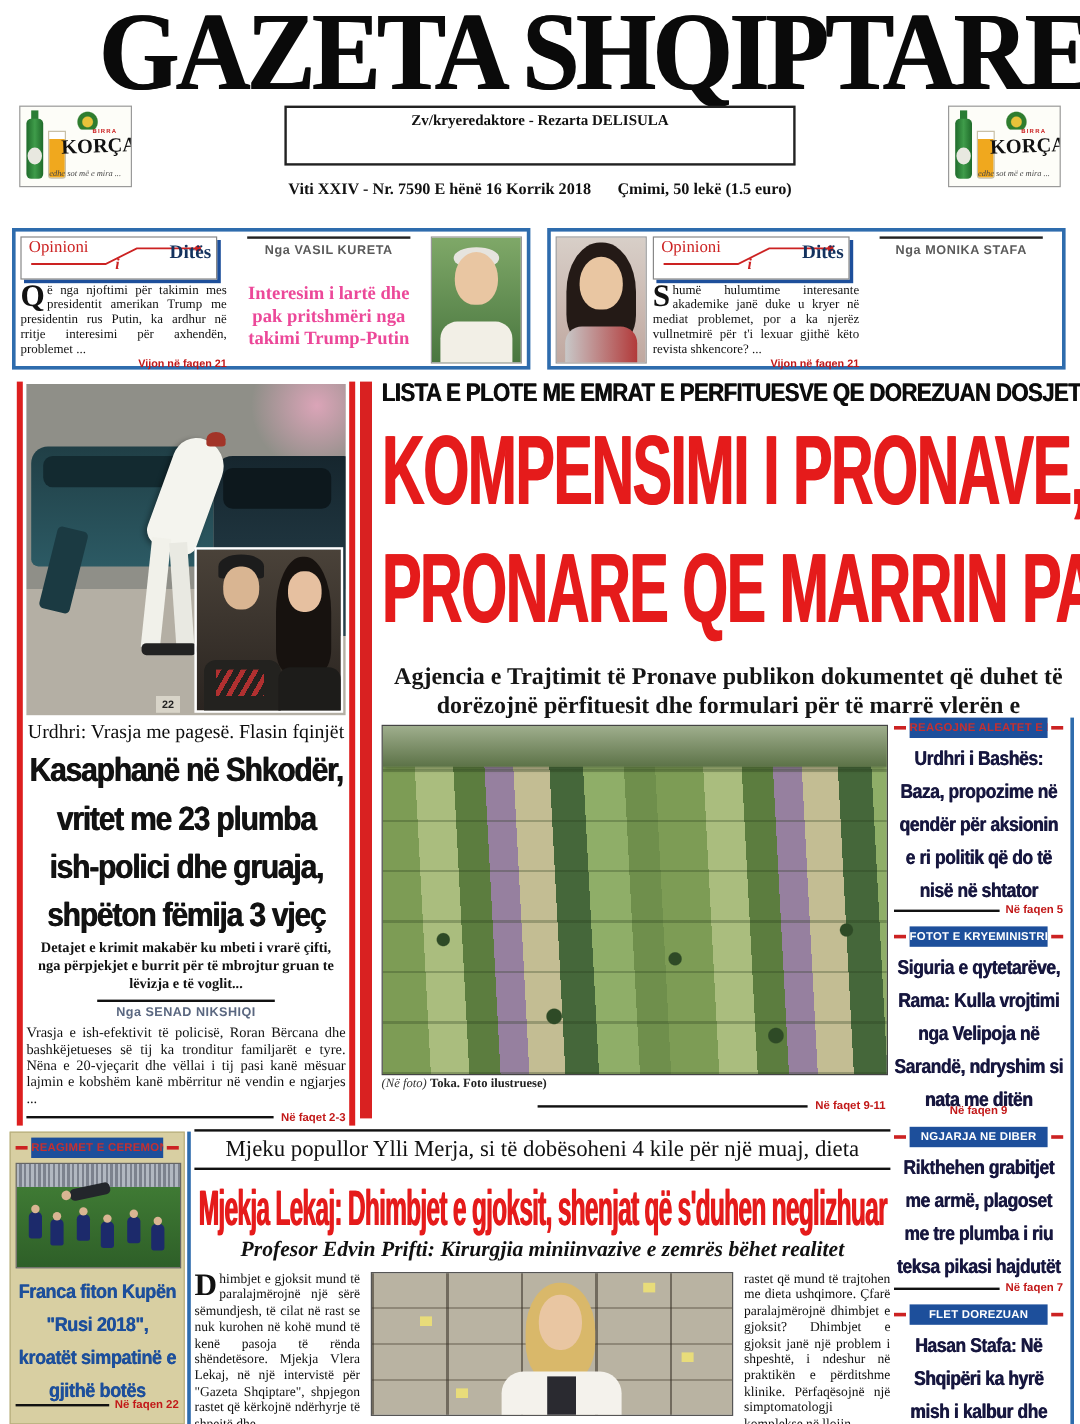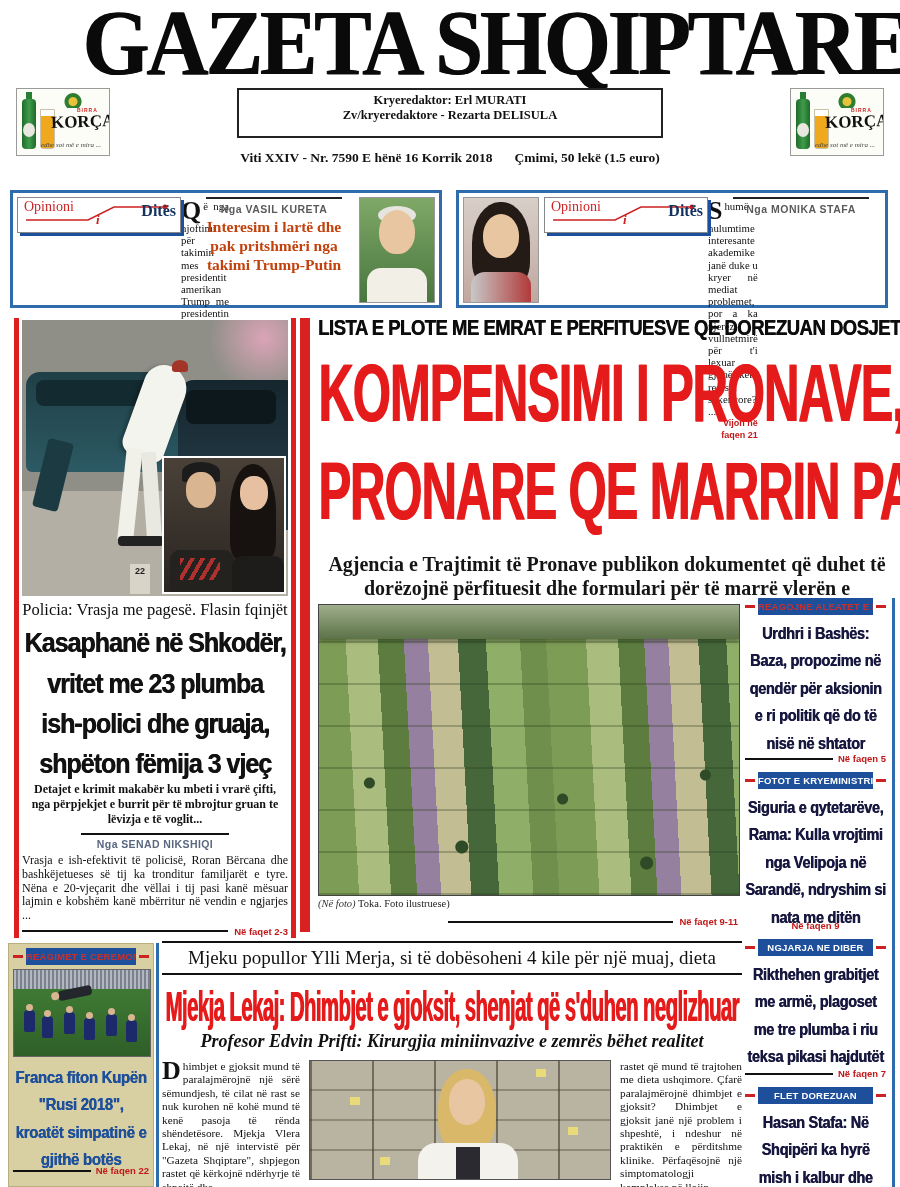--- a/index.html
+++ b/index.html
@@ -25,31 +25,31 @@
   .info-box{position:absolute;left:237px;top:88px;width:426px;height:50px;border:2px solid #222;text-align:center;padding-top:3px;box-sizing:border-box;}
   .info-l1,.info-l2{font-family:"Liberation Serif",serif;font-weight:bold;font-size:12.5px;line-height:15px;}
   .info-l3{font-size:11.5px;line-height:16px;}
   .issue-row{position:absolute;left:200px;top:150px;width:500px;display:flex;justify-content:center;gap:22px;
         font-family:"Liberation Serif",serif;font-weight:bold;font-size:13.5px;}
 
   
   .op-box{position:absolute;top:190px;width:432px;height:118px;border:3px solid #2e6cad;box-sizing:border-box;
         display:flex;padding:4px;gap:5px;background:#fff;}
   .op-left{left:10px;} .op-right{left:456px;}
-  .op-col-main{width:172px;display:flex;flex-direction:row;}
+  .op-col-main{width:172px;display:flex;flex-direction:column;}
   .oplogo{width:162px;height:34px;border:1px solid #888;box-shadow:3px 3px 0 #1d4f9b;position:relative;background:#fff;flex:none;}
   .oplogo .w1{position:absolute;left:6px;top:1px;font-family:"Liberation Serif",serif;font-size:14px;color:#c22;}
   .oplogo .w2{position:absolute;left:78px;top:14px;font-family:"Liberation Serif",serif;font-style:italic;font-weight:bold;font-size:13px;color:#c22;}
   .oplogo .w3{position:absolute;right:4px;bottom:12px;font-family:"Liberation Serif",serif;font-weight:bold;font-size:16px;color:#14325e;}
   .op-body{font-family:"Liberation Serif",serif;font-size:10.8px;line-height:12.2px;text-align:justify;margin-top:3px;}
   .dropcap{float:left;font-family:"Liberation Serif",serif;font-weight:bold;font-size:26px;line-height:22px;padding-right:2px;}
   .op-cont{color:#c21818;font-weight:bold;font-size:9px;text-align:right;font-family:"Liberation Sans",sans-serif;}
   .op-col-title{flex:1;display:flex;flex-direction:column;align-items:center;padding:0 4px;}
   .op-byline{border-top:2px solid #222;width:90%;text-align:center;font-size:10.5px;font-weight:bold;color:#5a5a5a;padding-top:4px;letter-spacing:0.5px;}
-  .op-title{font-family:"Liberation Serif",serif;font-weight:bold;font-size:15.5px;text-align:center;margin-top:2px;line-height:19px;color:#c2410c;}
+  .op-title{font-family:"Liberation Serif",serif;font-weight:bold;font-size:15.5px;text-align:center;margin-top:20px;line-height:19px;color:#ec4899;}
   .portrait{width:74px;height:104px;border:1px solid #999;position:relative;overflow:hidden;flex:none;}
   .p-man{background:linear-gradient(#7fa868,#49763f);}
   .p-woman{background:linear-gradient(#d8cfc8,#c0a8a0);}
   .p-head{position:absolute;left:50%;transform:translateX(-50%);top:12px;width:36px;height:44px;border-radius:50% 50% 46% 46%;background:#e9c6a2;}
   .p-hair-white{position:absolute;left:50%;transform:translateX(-50%);top:8px;width:38px;height:18px;border-radius:50%;background:#e6e4de;}
   .p-hair-dark{position:absolute;left:50%;transform:translateX(-50%);top:4px;width:58px;height:86px;border-radius:48% 48% 30% 30%;background:#241a16;}
   .p-torso-light{position:absolute;left:50%;transform:translateX(-50%);bottom:0;width:60px;height:34px;border-radius:14px 14px 0 0;background:#f2efe6;}
   .p-torso-red{position:absolute;left:50%;transform:translateX(-50%);bottom:0;width:60px;height:30px;border-radius:14px 14px 0 0;background:linear-gradient(90deg,#c8c8c8,#b23a3a);}
 
   
@@ -60,21 +60,21 @@
   .car-left{position:absolute;left:4px;top:52px;width:152px;height:100px;background:linear-gradient(#203f46,#2c5a64);border-radius:14px 18px 6px 6px;}
   .car-left:before{content:"";position:absolute;left:10px;top:8px;width:120px;height:26px;background:#132a30;border-radius:8px;}
   .car-door{position:absolute;left:18px;top:120px;width:26px;height:70px;background:#1b3a42;transform:rotate(14deg);border-radius:4px;}
   .car-right{position:absolute;right:-8px;top:60px;width:118px;height:150px;background:linear-gradient(#16262e,#27424e);border-radius:16px 10px 6px 6px;}
   .car-right:before{content:"";position:absolute;left:8px;top:10px;width:90px;height:34px;background:#0d181d;border-radius:8px;}
   .suit{position:absolute;left:112px;top:44px;width:44px;height:96px;background:#f4f4ee;border-radius:22px 26px 10px 14px;transform:rotate(20deg);box-shadow:-2px 2px 4px rgba(0,0,0,.3);}
   .suit-cap{position:absolute;left:150px;top:40px;width:16px;height:12px;background:#a23428;border-radius:50% 50% 20% 20%;}
   .suit-leg1{position:absolute;left:100px;top:128px;width:16px;height:92px;background:#f1f1ea;transform:rotate(6deg);}
   .suit-leg2{position:absolute;left:122px;top:132px;width:15px;height:88px;background:#e9e9e2;transform:rotate(-4deg);}
   .shoe{position:absolute;left:96px;top:216px;width:46px;height:10px;background:#222;border-radius:4px;}
-  .ev-marker{position:absolute;left:108px;bottom:2px;width:20px;height:30px;background:#d8d4c8;color:#222;font-size:9px;font-weight:bold;text-align:center;line-height:14px;}
+  .ev-marker{position:absolute;left:108px;bottom:2px;width:20px;height:14px;background:#d8d4c8;color:#222;font-size:9px;font-weight:bold;text-align:center;line-height:14px;}
   .inset{position:absolute;right:2px;bottom:2px;width:120px;height:134px;border:2px solid #fff;background:linear-gradient(#4a4239,#2a2420);overflow:hidden;}
   .in-man-cap{position:absolute;left:18px;top:4px;width:38px;height:20px;background:#1c1c1c;border-radius:50% 50% 10% 10%;}
   .in-man-head{position:absolute;left:22px;top:14px;width:30px;height:36px;background:#d9b592;border-radius:46%;}
   .in-woman-hair{position:absolute;right:8px;top:6px;width:46px;height:96px;background:#17120f;border-radius:48% 48% 20% 20%;}
   .in-woman-head{position:absolute;right:16px;top:18px;width:28px;height:34px;background:#e6c0a0;border-radius:46%;}
   .in-shirt{position:absolute;left:6px;bottom:-4px;width:64px;height:46px;background:#23221f;border-radius:10px 10px 0 0;}
   .in-shirt:before{content:"";position:absolute;left:10px;top:8px;width:40px;height:22px;background:repeating-linear-gradient(120deg,#b03030 0 4px,#23221f 4px 9px);}
   .in-shirt2{position:absolute;right:0;bottom:-4px;width:52px;height:40px;background:#1d1c1a;border-radius:10px 10px 0 0;}
   .crime-kicker{font-family:"Liberation Serif",serif;font-size:16.5px;padding:4px 0 2px;color:#0d0d0d;text-align:center;}
   .crime-headline{text-align:center;font-weight:bold;font-size:25px;letter-spacing:-1px;line-height:36px;color:#121212;
@@ -106,21 +106,21 @@
         background:linear-gradient(#9fae8d,#5c7247);box-shadow:0 2px 4px rgba(30,40,20,.5);}
   .fields-photo .trees{position:absolute;left:0;top:130px;width:100%;height:160px;
         background:
          radial-gradient(circle at 12% 30%, #2e4a26 0 5px, transparent 6px),
          radial-gradient(circle at 34% 70%, #2e4a26 0 6px, transparent 7px),
          radial-gradient(circle at 58% 40%, #2e4a26 0 5px, transparent 6px),
          radial-gradient(circle at 78% 80%, #2e4a26 0 6px, transparent 7px),
          radial-gradient(circle at 92% 25%, #2e4a26 0 5px, transparent 6px);}
   .lead-caption{position:absolute;left:318px;top:898px;font-size:10.5px;font-family:"Liberation Serif",serif;}
   .lead-caption .pre{font-style:italic;color:#333;}
-  .lead-caption .main{font-weight:normal;color:#222;}
+  .lead-caption .main{font-weight:bold;color:#222;}
   .lead-ref{position:absolute;left:448px;top:916px;width:290px;display:flex;align-items:center;gap:6px;}
   .lead-ref .line{flex:1;height:2px;background:#111;}
 
   
   .sidebar{position:absolute;left:745px;top:598px;width:150px;height:589px;border-right:3px solid #2e6cad;box-sizing:border-box;padding-right:6px;}
   .tagrow{display:flex;align-items:center;gap:3px;margin-bottom:4px;}
   .tagrow .dash{width:10px;height:3px;background:#c22;flex:none;}
   .tagbar{flex:1;background:#1d4f9b;color:#fff;font-size:9.5px;font-weight:bold;text-align:center;padding:3px 0;letter-spacing:0.2px;white-space:nowrap;overflow:hidden;}
   .tagbar.red-text{color:#c53030;}
   .sb-head{font-weight:bold;font-size:14.5px;line-height:24px;text-align:center;color:#17173f;letter-spacing:-0.3px;
@@ -179,21 +179,20 @@
     <div class="bottle"></div>
     <div class="bottle-label"></div>
     <div class="glass"></div>
     <div class="crest"></div>
     <div class="ad-small">BIRRA</div>
     <div class="ad-brand">KORÇA</div>
     <div class="ad-tagline">edhe sot më e mira ...</div>
   </div>
 
   <div class="info-box">
-    <div class="info-l1">Kryeredaktor: Erl MURATI</div>
     <div class="info-l2">Zv/kryeredaktore - Rezarta DELISULA</div>
   </div>
   <div class="issue-row">
     <span>Viti XXIV - Nr. 7590  E hënë 16 Korrik 2018</span>
     <span>Çmimi, 50 lekë (1.5 euro)</span>
   </div>
 
   <div class="korca-ad ad-right">
     <div class="bottle-neck"></div>
     <div class="bottle"></div>
@@ -272,21 +271,21 @@
       <div class="ev-marker">22</div>
       <div class="inset">
         <div class="in-man-cap"></div>
         <div class="in-man-head"></div>
         <div class="in-woman-hair"></div>
         <div class="in-woman-head"></div>
         <div class="in-shirt"></div>
         <div class="in-shirt2"></div>
       </div>
     </div>
-    <div class="crime-kicker">Policia: Vrasja me pagesë. Flasin fqinjët</div>
+    <div class="crime-kicker">Urdhri: Vrasja me pagesë. Flasin fqinjët</div>
     <div class="crime-headline">
       <span>Kasaphanë në Shkodër,</span>
       <span>vritet me 23 plumba</span>
       <span>ish-polici dhe gruaja,</span>
       <span>shpëton fëmija 3 vjeç</span>
     </div>
     <div class="crime-deck">Detajet e krimit makabër ku mbeti i vrarë çifti, nga përpjekjet e burrit për të mbrojtur gruan te lëvizja e të voglit...</div>
     <div class="crime-div"></div>
     <div class="crime-byline">Nga SENAD NIKSHIQI</div>
     <div class="crime-body">Vrasja e ish-efektivit të policisë, Roran Bërcana dhe bashkëjetueses së tij ka tronditur familjarët e tyre. Nëna e 20-vjeçarit dhe vëllai i tij pasi kanë mësuar lajmin e kobshëm kanë mbërritur në vendin e ngjarjes ...</div>

